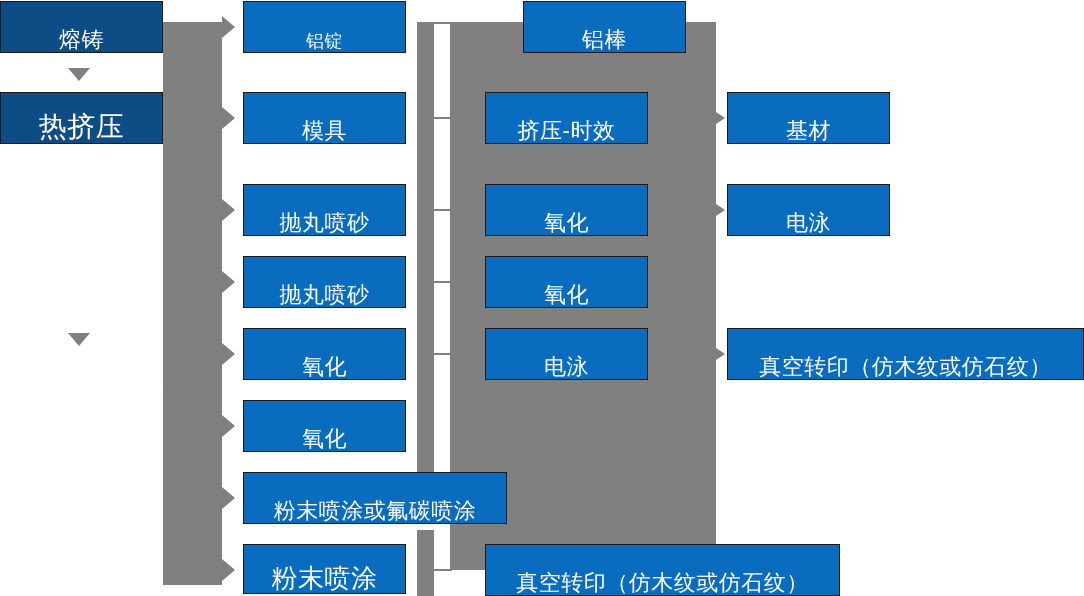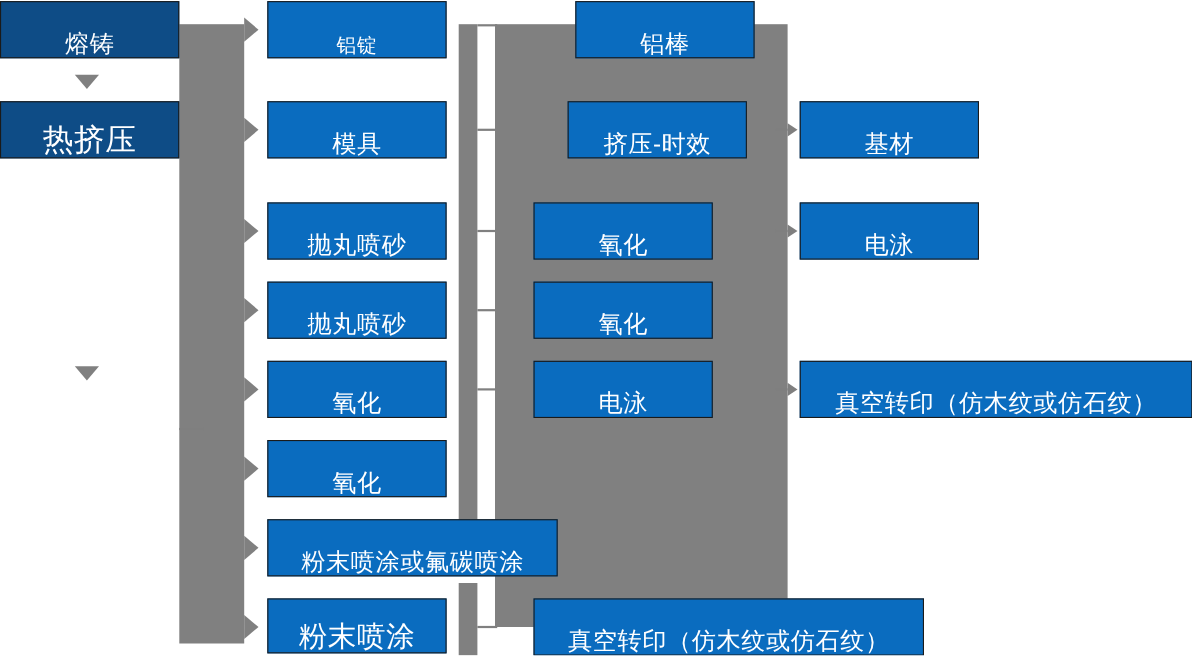--- a/index.html
+++ b/index.html
@@ -176,21 +176,21 @@
   <div class="box bright" style="left:243px; top:472px; width:264px; height:52px; font-size:22px;">
     <span class="lbl">粉末喷涂或氟碳喷涂</span>
   </div>
   <div class="box bright" style="left:243px; top:544px; width:163px; height:50px; font-size:26px;">
     <span class="lbl">粉末喷涂</span>
   </div>
 
   <div class="box bright" style="left:485px; top:1px; width:163px; height:52px; font-size:22px;margin-left:38px;">
     <span class="lbl">铝棒</span>
   </div>
-  <div class="box bright" style="left:485px; top:92px; width:163px; height:52px; font-size:22px;margin-left:31px;">
+  <div class="box bright" style="left:485px; top:92px; width:163px; height:52px; font-size:22px;">
     <span class="lbl">挤压-时效</span>
   </div>
   <div class="box bright" style="left:485px; top:184px; width:163px; height:52px; font-size:22px;">
     <span class="lbl">氧化</span>
   </div>
   <div class="box bright" style="left:485px; top:256px; width:163px; height:52px; font-size:22px;">
     <span class="lbl">氧化</span>
   </div>
   <div class="box bright" style="left:485px; top:328px; width:163px; height:52px; font-size:22px;">
     <span class="lbl">电泳</span>

